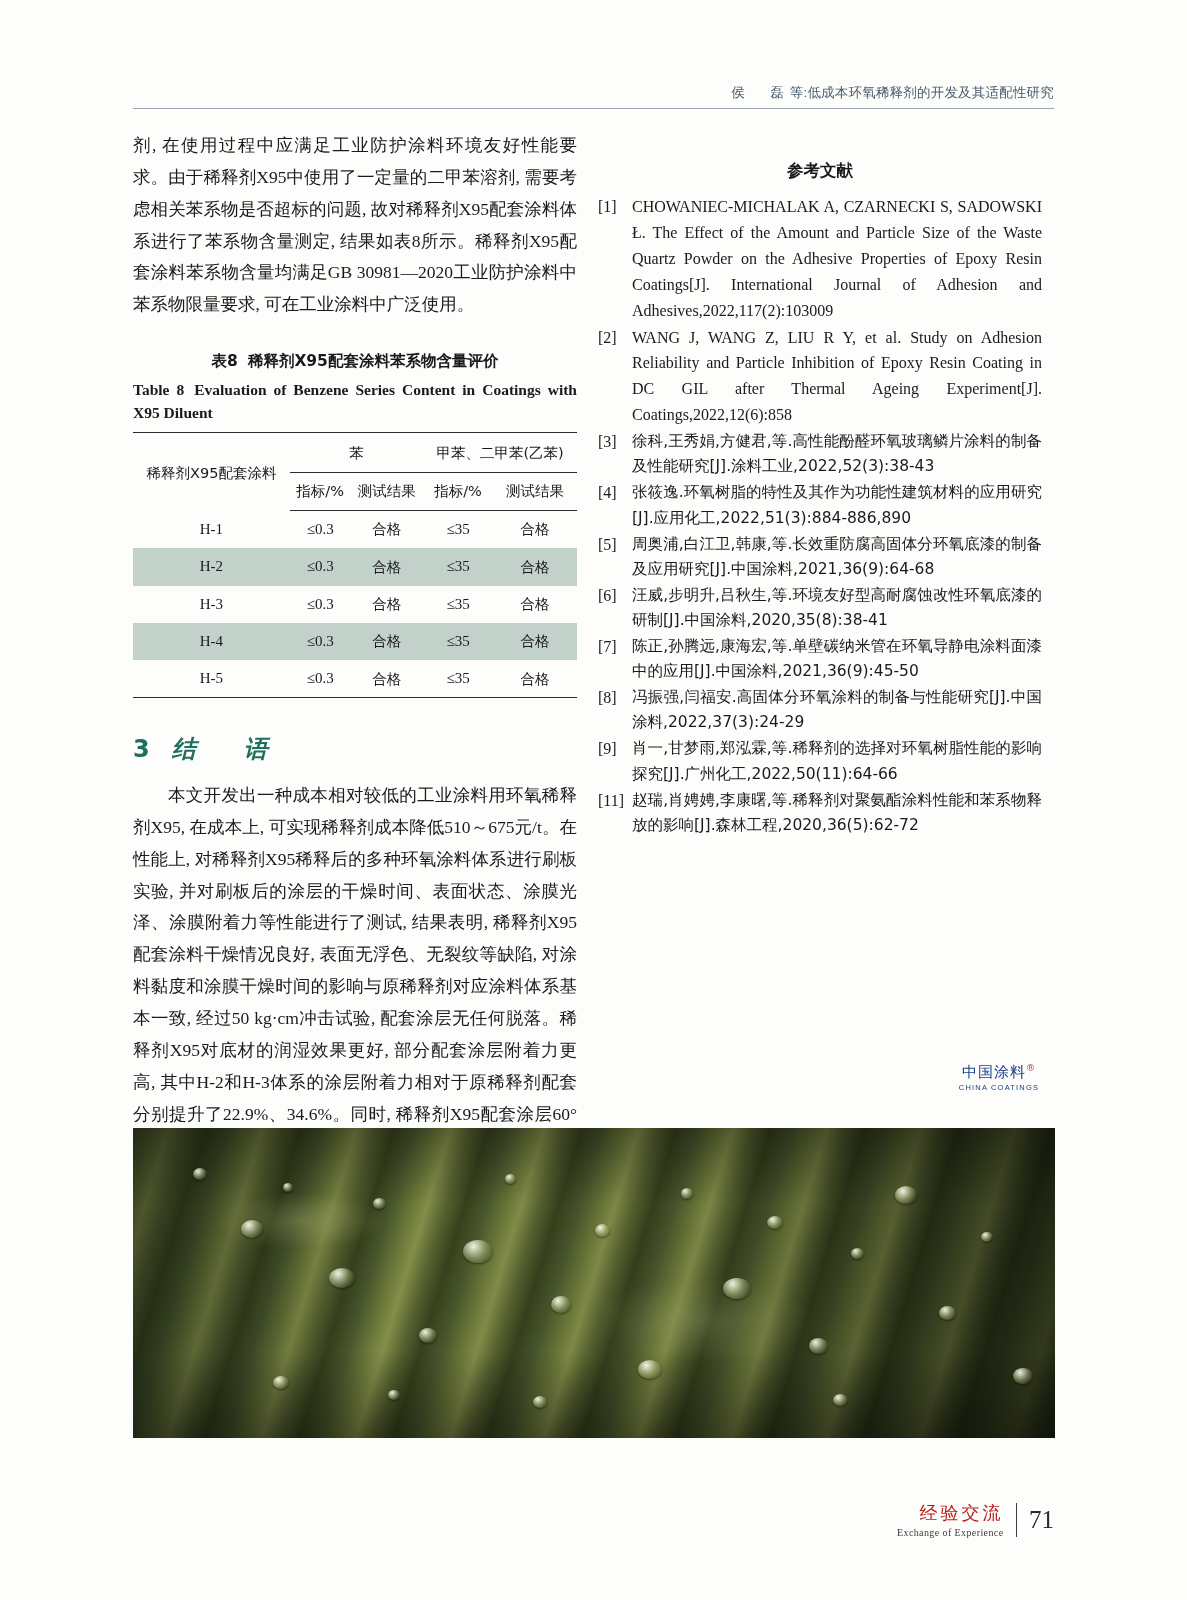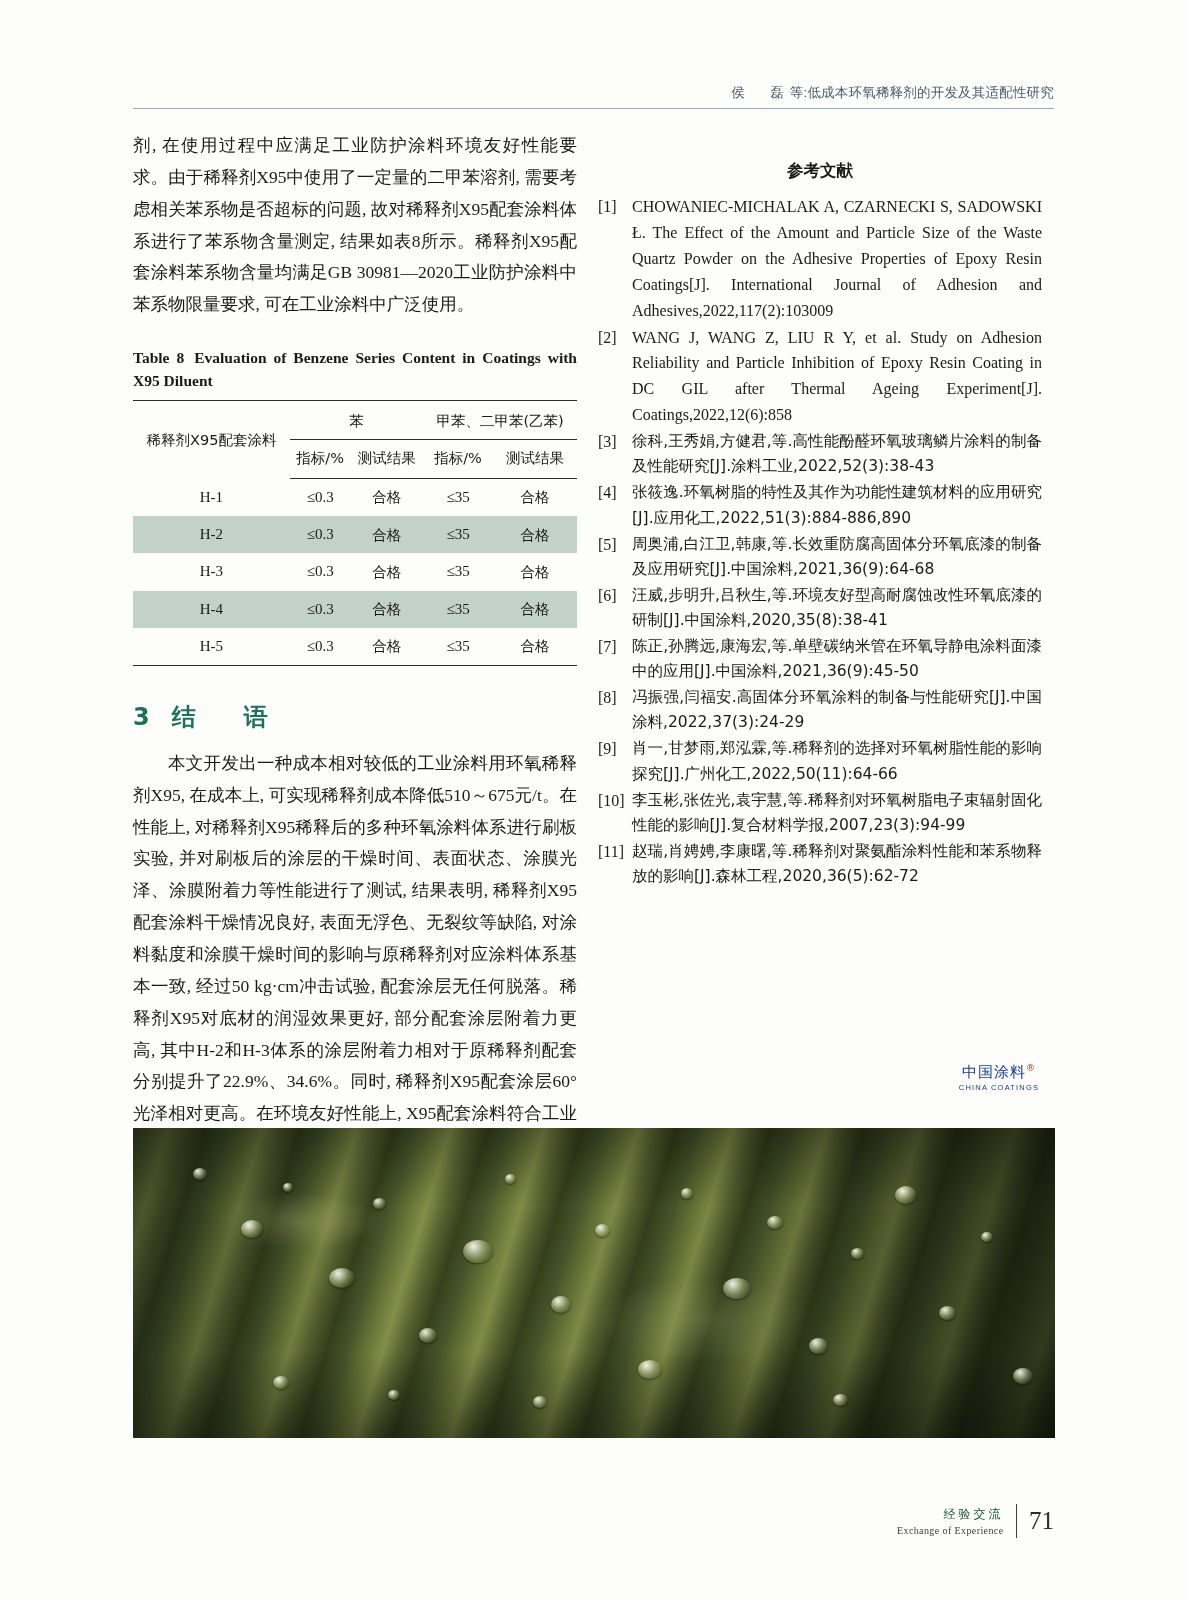--- a/index.html
+++ b/index.html
@@ -107,21 +107,21 @@
   
   .sec-head {
     margin-top: 30px;
     font-family: "DejaVu Sans", sans-serif;
     font-weight: bold;
     font-size: 24px;
     color: #1f6f5e;
     letter-spacing: 2px;
   }
   .sec-head .num { margin-right: 20px; }
-  .sec-head .txt { letter-spacing: 12px; }
+  .sec-head .txt { letter-spacing: 12px; font-style: italic; }
 
   
   .ref-title {
     text-align: center;
     font-family: "DejaVu Sans", sans-serif;
     font-weight: bold;
     font-size: 16.5px;
     margin: 26px 0 8px 0;
   }
   .ref {
@@ -202,22 +202,22 @@
     position: absolute;
     right: 133px;
     bottom: 62px;
     display: flex;
     align-items: center;
     gap: 12px;
   }
   .footer .ftxt { text-align: right; }
   .footer .fcn {
     font-family: "DejaVu Sans", sans-serif;
-    font-size: 12px;
-    color: #14532d;
+    font-size: 18px;
+    color: #b91c1c;
     letter-spacing: 3px;
   }
   .footer .fen {
     font-family: "Liberation Serif", serif;
     font-size: 10px;
     color: #3c3c3c;
     letter-spacing: 0.4px;
     margin-top: 2px;
   }
   .footer .bar { width: 1.5px; height: 34px; background: #3c3c3c; }
@@ -235,20 +235,23 @@
   <div class="running-head">
     <span class="rh-name">侯　磊</span><span>等:低成本环氧稀释剂的开发及其适配性研究</span>
   </div>
   <div class="head-rule"></div>
 
   <div class="col col-left">
 
     <p class="body-par">剂, 在使用过程中应满足工业防护涂料环境友好性能要求。由于稀释剂X95中使用了一定量的二甲苯溶剂, 需要考虑相关苯系物是否超标的问题, 故对稀释剂X95配套涂料体系进行了苯系物含量测定, 结果如表8所示。稀释剂X95配套涂料苯系物含量均满足GB 30981—2020工业防护涂料中苯系物限量要求, 可在工业涂料中广泛使用。</p>
 
     <div class="table-block">
+      <div class="tbl-caption-cn">
+        <span class="tnum">表8</span><span>稀释剂X95配套涂料苯系物含量评价</span>
+      </div>
       <div class="tbl-caption-en">
         <span class="tnum">Table 8</span><span>Evaluation of Benzene Series Content in Coatings with X95 Diluent</span>
       </div>
 
       <table class="data">
         <thead>
           <tr class="r1">
             <th rowspan="2" class="cn">稀释剂X95配套涂料</th>
             <th colspan="2" class="cn spanhead">苯</th>
             <th colspan="2" class="cn spanhead">甲苯、二甲苯(乙苯)</th>
@@ -340,24 +343,20 @@
       <span class="rnum">[7]</span>
       <span class="rtxt cn">陈正,孙腾远,康海宏,等.单壁碳纳米管在环氧导静电涂料面漆中的应用[J].中国涂料,2021,36(9):45-50</span>
     </div>
     <div class="ref">
       <span class="rnum">[8]</span>
       <span class="rtxt cn">冯振强,闫福安.高固体分环氧涂料的制备与性能研究[J].中国涂料,2022,37(3):24-29</span>
     </div>
     <div class="ref">
       <span class="rnum">[9]</span>
       <span class="rtxt cn">肖一,甘梦雨,郑泓霖,等.稀释剂的选择对环氧树脂性能的影响探究[J].广州化工,2022,50(11):64-66</span>
-    </div>
-    <div class="ref">
-      <span class="rnum">[10]</span>
-      <span class="rtxt cn">李玉彬,张佐光,袁宇慧,等.稀释剂对环氧树脂电子束辐射固化性能的影响[J].复合材料学报,2007,23(3):94-99</span>
     </div>
     <div class="ref">
       <span class="rnum">[11]</span>
       <span class="rtxt cn">赵瑞,肖娉娉,李康曙,等.稀释剂对聚氨酯涂料性能和苯系物释放的影响[J].森林工程,2020,36(5):62-72</span>
     </div>
   </div>
 
   <div class="logo">
     <div class="cn"><span>中国涂料</span><sup>®</sup></div>
     <div class="en">CHINA COATINGS</div>

